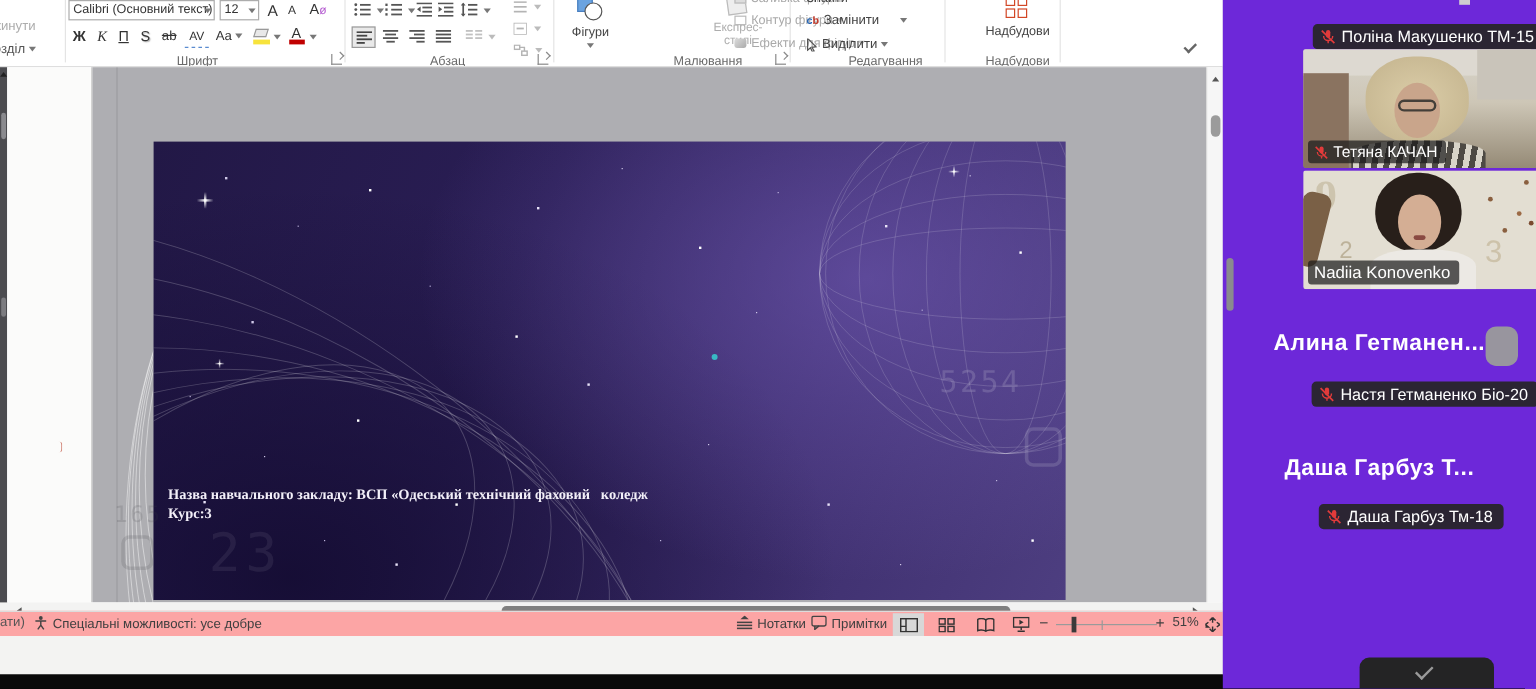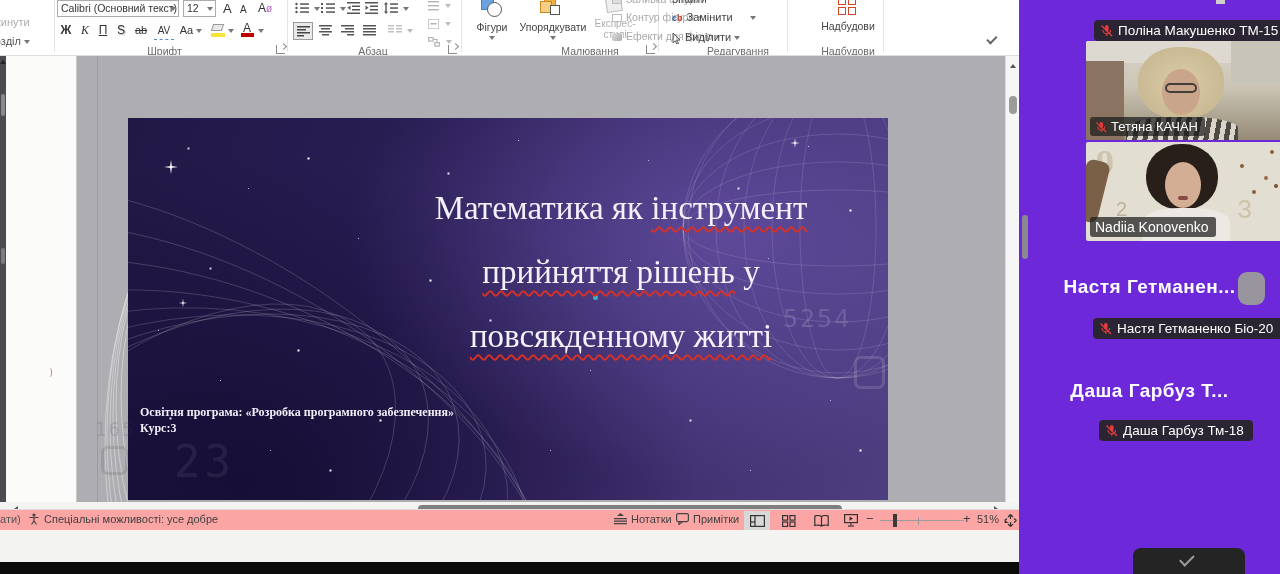--- a/index.html
+++ b/index.html
@@ -333,27 +333,20 @@
           </svg>
       </div>
         <span class="caret" style="position:absolute;left:443px;top:40px;opacity:.5"></span>
 
       <div class="bigbtn" style="left:468px;width:48px">
         <div style="position:absolute;left:13px;top:-3px;width:13px;height:13px;background:#6aa3e0;border:1px solid #4a7fc0"></div>
         <div style="position:absolute;left:19px;top:2px;width:15px;height:15px;background:#fff;border:1.3px solid #555;border-radius:50%"></div>
         <div class="blabel">Фігури</div>
         <span class="caret"></span>
       </div>
-      <div class="bigbtn" style="left:518px;width:70px">
-        <div style="position:absolute;left:26px;top:-3px;width:12px;height:12px;background:#f0b040;border:1px solid #c98a20"></div>
-        <div style="position:absolute;left:22px;top:1px;width:12px;height:12px;background:#f6cf84;border:1px solid #c98a20"></div>
-        <div style="position:absolute;left:32px;top:5px;width:10px;height:10px;background:#fff;border:1.2px solid #555"></div>
-        <div class="blabel">Упорядкувати</div>
-        <span class="caret"></span>
-      </div>
       <div class="bigbtn grayed" style="left:592px;width:46px;color:#ababab">
         <div style="position:absolute;left:14px;top:-2px;width:16px;height:14px;background:#eee;border:1px solid #bbb;transform:rotate(-8deg)"></div>
         <div style="position:absolute;top:18px;width:100%;font-size:10px">Експрес-</div>
         <div style="position:absolute;top:29px;width:100%;font-size:10px">
           <span>стилі</span>
         </div>
       </div>
       <div class="minirow" style="left:612px;top:-9px">
         <span style="display:inline-block;width:10px;height:8px;background:#ddd;border:1px solid #bbb;vertical-align:middle;margin-right:4px"></span><span>Заливка фігури</span>
       </div>
@@ -456,28 +449,23 @@
 
         <div class="spark" style="left:36px;top:42px"></div>
         <div class="spark" style="left:660px;top:18px;transform:scale(.7)"></div>
         <div class="spark" style="left:48px;top:178px;transform:scale(.6)"></div>
         <div class="abs" style="left:465px;top:177px;width:5px;height:5px;border-radius:50%;background:#38b8c4"></div>
 
         <div class="ghost" style="left:655px;top:186px;font-size:25px;color:rgba(175,170,200,.28);letter-spacing:2px">5254</div>
         <div class="ghost-sq" style="left:726px;top:238px;width:31px;height:33px;border:3.5px solid rgba(175,170,200,.25)"></div>
         <div class="ghost" style="left:46px;top:318px;font-size:44px;color:rgba(255,255,255,.07);letter-spacing:4px">23</div>
 
-        <div class="slide-title">
-          <div><span>Математика як </span><span class="misspell">інструмент</span></div>
-          <div><span class="misspell">прийняття рішень</span><span> у</span></div>
-          <div><span class="misspell">повсякденному житті</span></div>
-        </div>
 
         <div class="slide-info">
-          <div>Освітня програма: «Розробка програмного забезпечення»</div>
+          <div>Назва навчального закладу: ВСП «Одеський технічний фаховий   коледж</div>
           <div>Курс:3</div>
         </div>
       </div>
     </div>
 
     <div class="vscroll">
       <div class="tri-up" style="position:absolute;left:4px;top:8px;border-bottom-color:#555"></div>
       <div class="vthumb"></div>
     </div>
 
@@ -608,21 +596,21 @@
       <div class="vp" style="left:60px;top:2px;width:72px;height:66px;background:#281f1a;border-radius:48%"></div>
       <div class="vp" style="left:79px;top:20px;width:36px;height:46px;background:#d4ae94;border-radius:50%"></div>
       <div class="vp" style="left:92px;top:54px;width:10px;height:4px;background:#8a4a42;border-radius:2px"></div>
       <div class="vp" style="left:56px;top:66px;width:88px;height:33px;background:#ece9e4;border-radius:42% 42% 0 0"></div>
       <div class="vlabel" style="font-size:14px">
         <span>Nadiia Konovenko</span>
       </div>
     </div>
 
     <div>
-      <div class="bigname" style="top:276px">Настя Гетманен...</div>
+      <div class="bigname" style="top:276px">Алина Гетманен...</div>
       <div class="badge" style="left:74px;top:318px">
         <svg width="13" height="13">
           <rect x="5" y="1" width="3.6" height="6.5" rx="1.8" fill="#e23b3b"></rect>
           <path d="M3 6 a3.8 3.8 0 0 0 7.6 0" fill="none" stroke="#e23b3b" stroke-width="1.2"></path>
           <line x1="6.8" y1="10" x2="6.8" y2="12" stroke="#e23b3b" stroke-width="1.2"></line>
           <line x1="1.5" y1="1.5" x2="12" y2="12" stroke="#e23b3b" stroke-width="1.4"></line>
         </svg>
         <span>Настя Гетманенко Біо-20</span>
       </div>
     </div>

